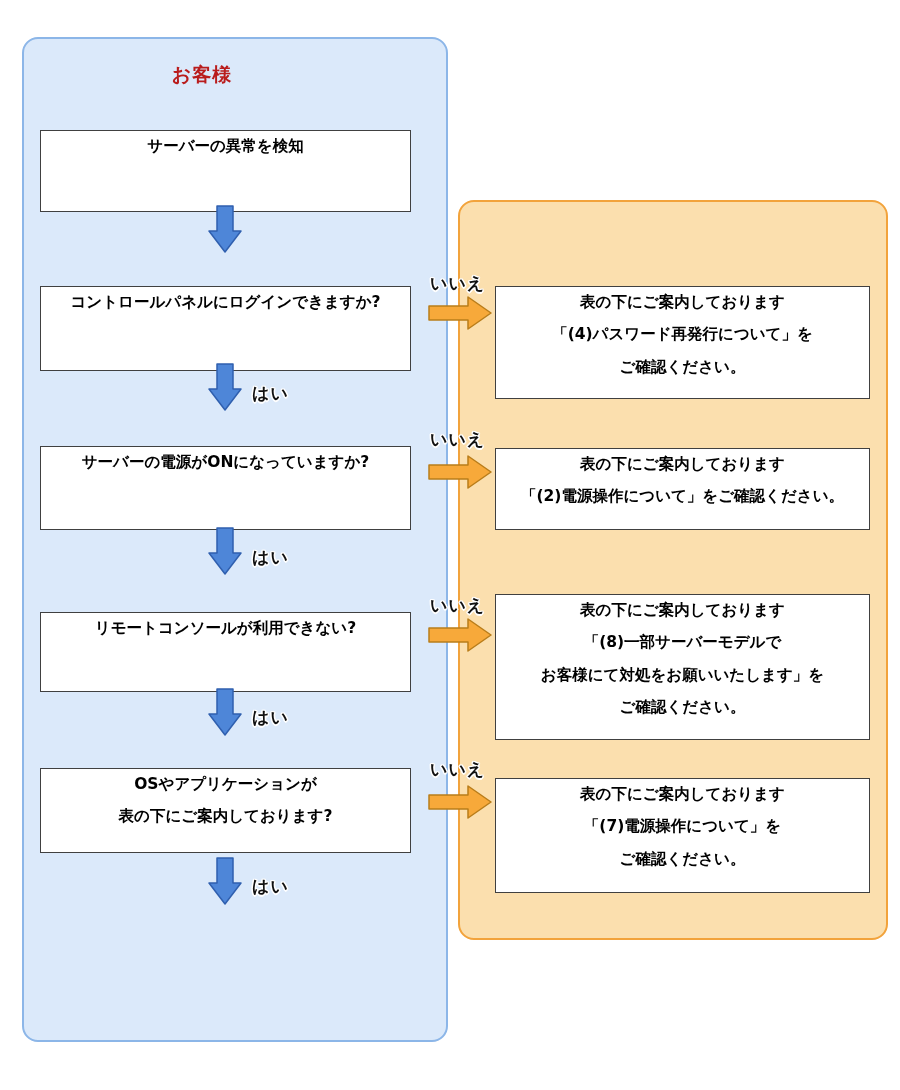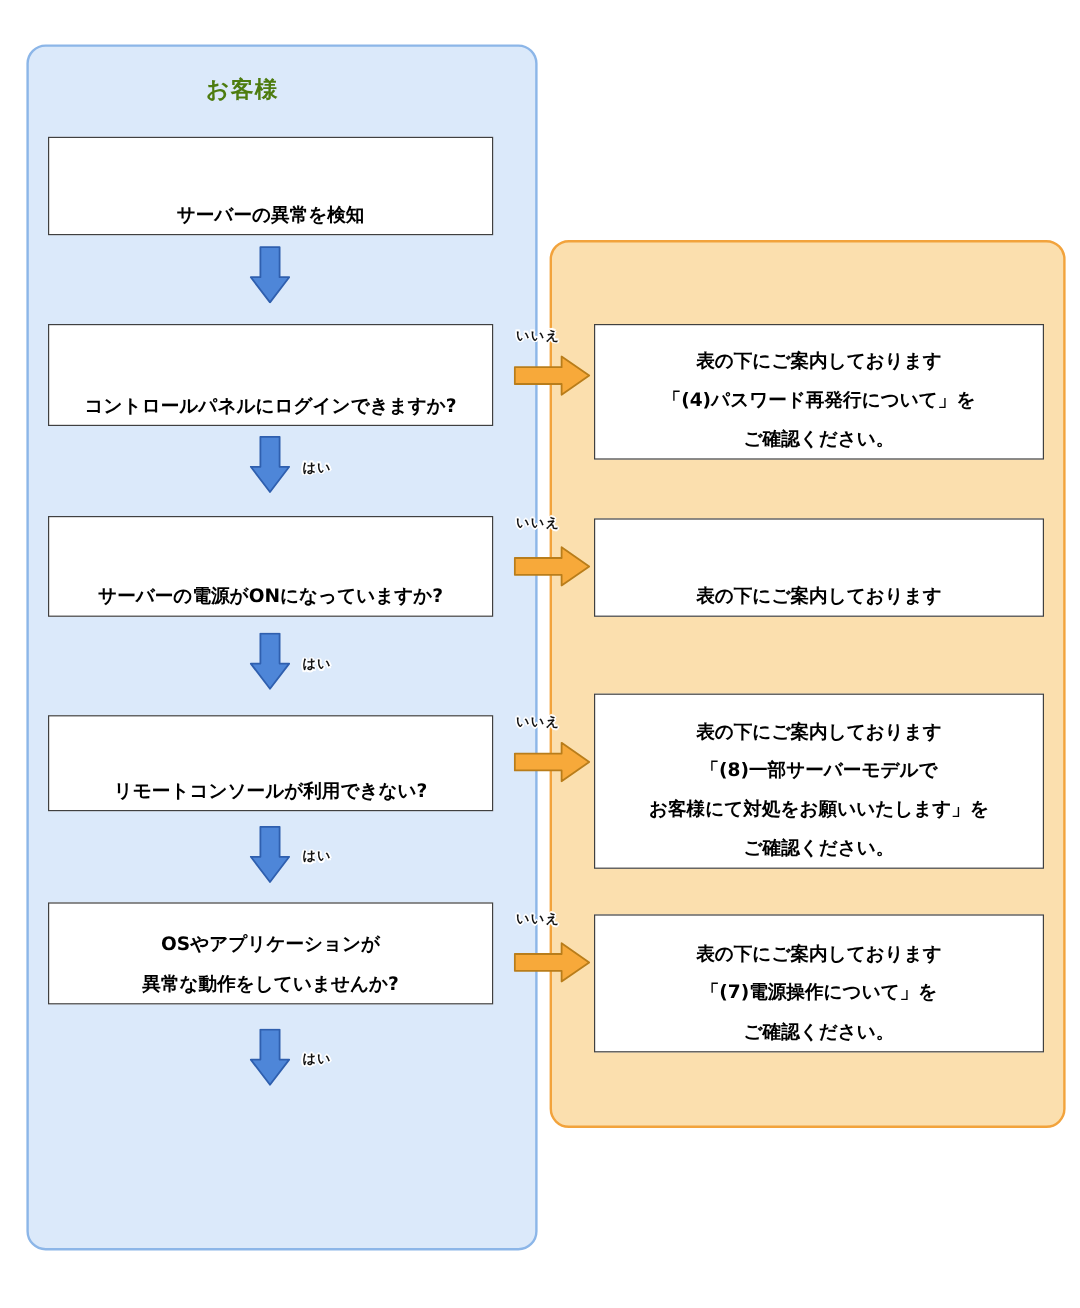--- a/index.html
+++ b/index.html
@@ -25,32 +25,32 @@
     left:22px; top:37px; width:426px; height:1005px;
     background:var(--lane-customer-fill); border:2px solid var(--lane-customer-border);
   }
   .lane-guidance {
     left:458px; top:200px; width:430px; height:740px;
     background:var(--lane-guidance-fill); border:2px solid var(--lane-guidance-border);
   }
 
   .lane-title {
     position:absolute; left:22px; top:62px; width:360px;
-    text-align:center; font-size:19px; font-weight:700; color:#4d7c0f; letter-spacing:1px;
+    text-align:center; font-size:19px; font-weight:700; color:#b91c1c; letter-spacing:1px;
   }
 
   .box {
     position:absolute; background:#ffffff; border:1.5px solid var(--box-border);
-    display:flex; flex-direction:column; align-items:center; justify-content:flex-end;
+    display:flex; flex-direction:column; align-items:center; justify-content:flex-start;
     gap:13px; text-align:center; font-size:15.5px; font-weight:700; color:#000;
-    padding:6px 18px; line-height:1.25;
+    padding:6px 18px; line-height:1.25;margin-top:16px;
   }
 
   .flow-label {
-    position:absolute; font-size:11px; font-weight:700; color:#111; letter-spacing:1px;
+    position:absolute; font-size:17px; font-weight:700; color:#111; letter-spacing:1px;
     text-shadow:-1.5px 0 #fff, 1.5px 0 #fff, 0 -1.5px #fff, 0 1.5px #fff,
                 -1px -1px #fff, 1px 1px #fff, -1px 1px #fff, 1px -1px #fff;
   }
 
   .arrow { position:absolute; }
   .arrow path { stroke-width:1.5; stroke-linejoin:round; }
   .arrow-down path { fill:var(--arrow-down-fill); stroke:var(--arrow-down-border); }
   .arrow-right path { fill:var(--arrow-right-fill); stroke:var(--arrow-right-border); }
 </style>
 </head>
@@ -74,21 +74,21 @@
   <div class="box" style="left:40px; top:270px; width:371px; height:85px">
     <div>コントロールパネルにログインできますか?</div>
   </div>
 
   <div class="box" style="left:40px; top:596px; width:371px; height:80px">
     <div>リモートコンソールが利用できない?</div>
   </div>
 
   <div class="box" style="left:40px; top:752px; width:371px; height:85px">
     <div>OSやアプリケーションが</div>
-    <div>異常な動作をしていませんか?</div>
+    <div>表の下にご案内しております?</div>
   </div>
 
 
   <svg class="arrow arrow-down" style="left:208px; top:205px" width="34" height="48" viewBox="0 0 34 48">
     <path d="M9 1 H25 V26 H33 L17 47 L1 26 H9 Z"></path>
   </svg>
   <svg class="arrow arrow-down" style="left:208px; top:363px" width="34" height="48" viewBox="0 0 34 48">
     <path d="M9 1 H25 V26 H33 L17 47 L1 26 H9 Z"></path>
   </svg>
   <svg class="arrow arrow-down" style="left:208px; top:527px" width="34" height="48" viewBox="0 0 34 48">
@@ -125,20 +125,21 @@
   <div class="flow-label" style="left:430px; top:758px">いいえ</div>
 
   <div class="box" style="left:495px; top:270px; width:375px; height:113px">
     <div>表の下にご案内しております</div>
     <div>「(4)パスワード再発行について」を</div>
     <div>ご確認ください。</div>
   </div>
 
   <div class="box" style="left:495px; top:432px; width:375px; height:82px">
     <div>表の下にご案内しております</div>
+    <div>「(2)電源操作について」をご確認ください。</div>
   </div>
 
   <div class="box" style="left:495px; top:578px; width:375px; height:146px">
     <div>表の下にご案内しております</div>
     <div>「(8)一部サーバーモデルで</div>
     <div>お客様にて対処をお願いいたします」を</div>
     <div>ご確認ください。</div>
   </div>
 
   <div class="box" style="left:495px; top:762px; width:375px; height:115px">

